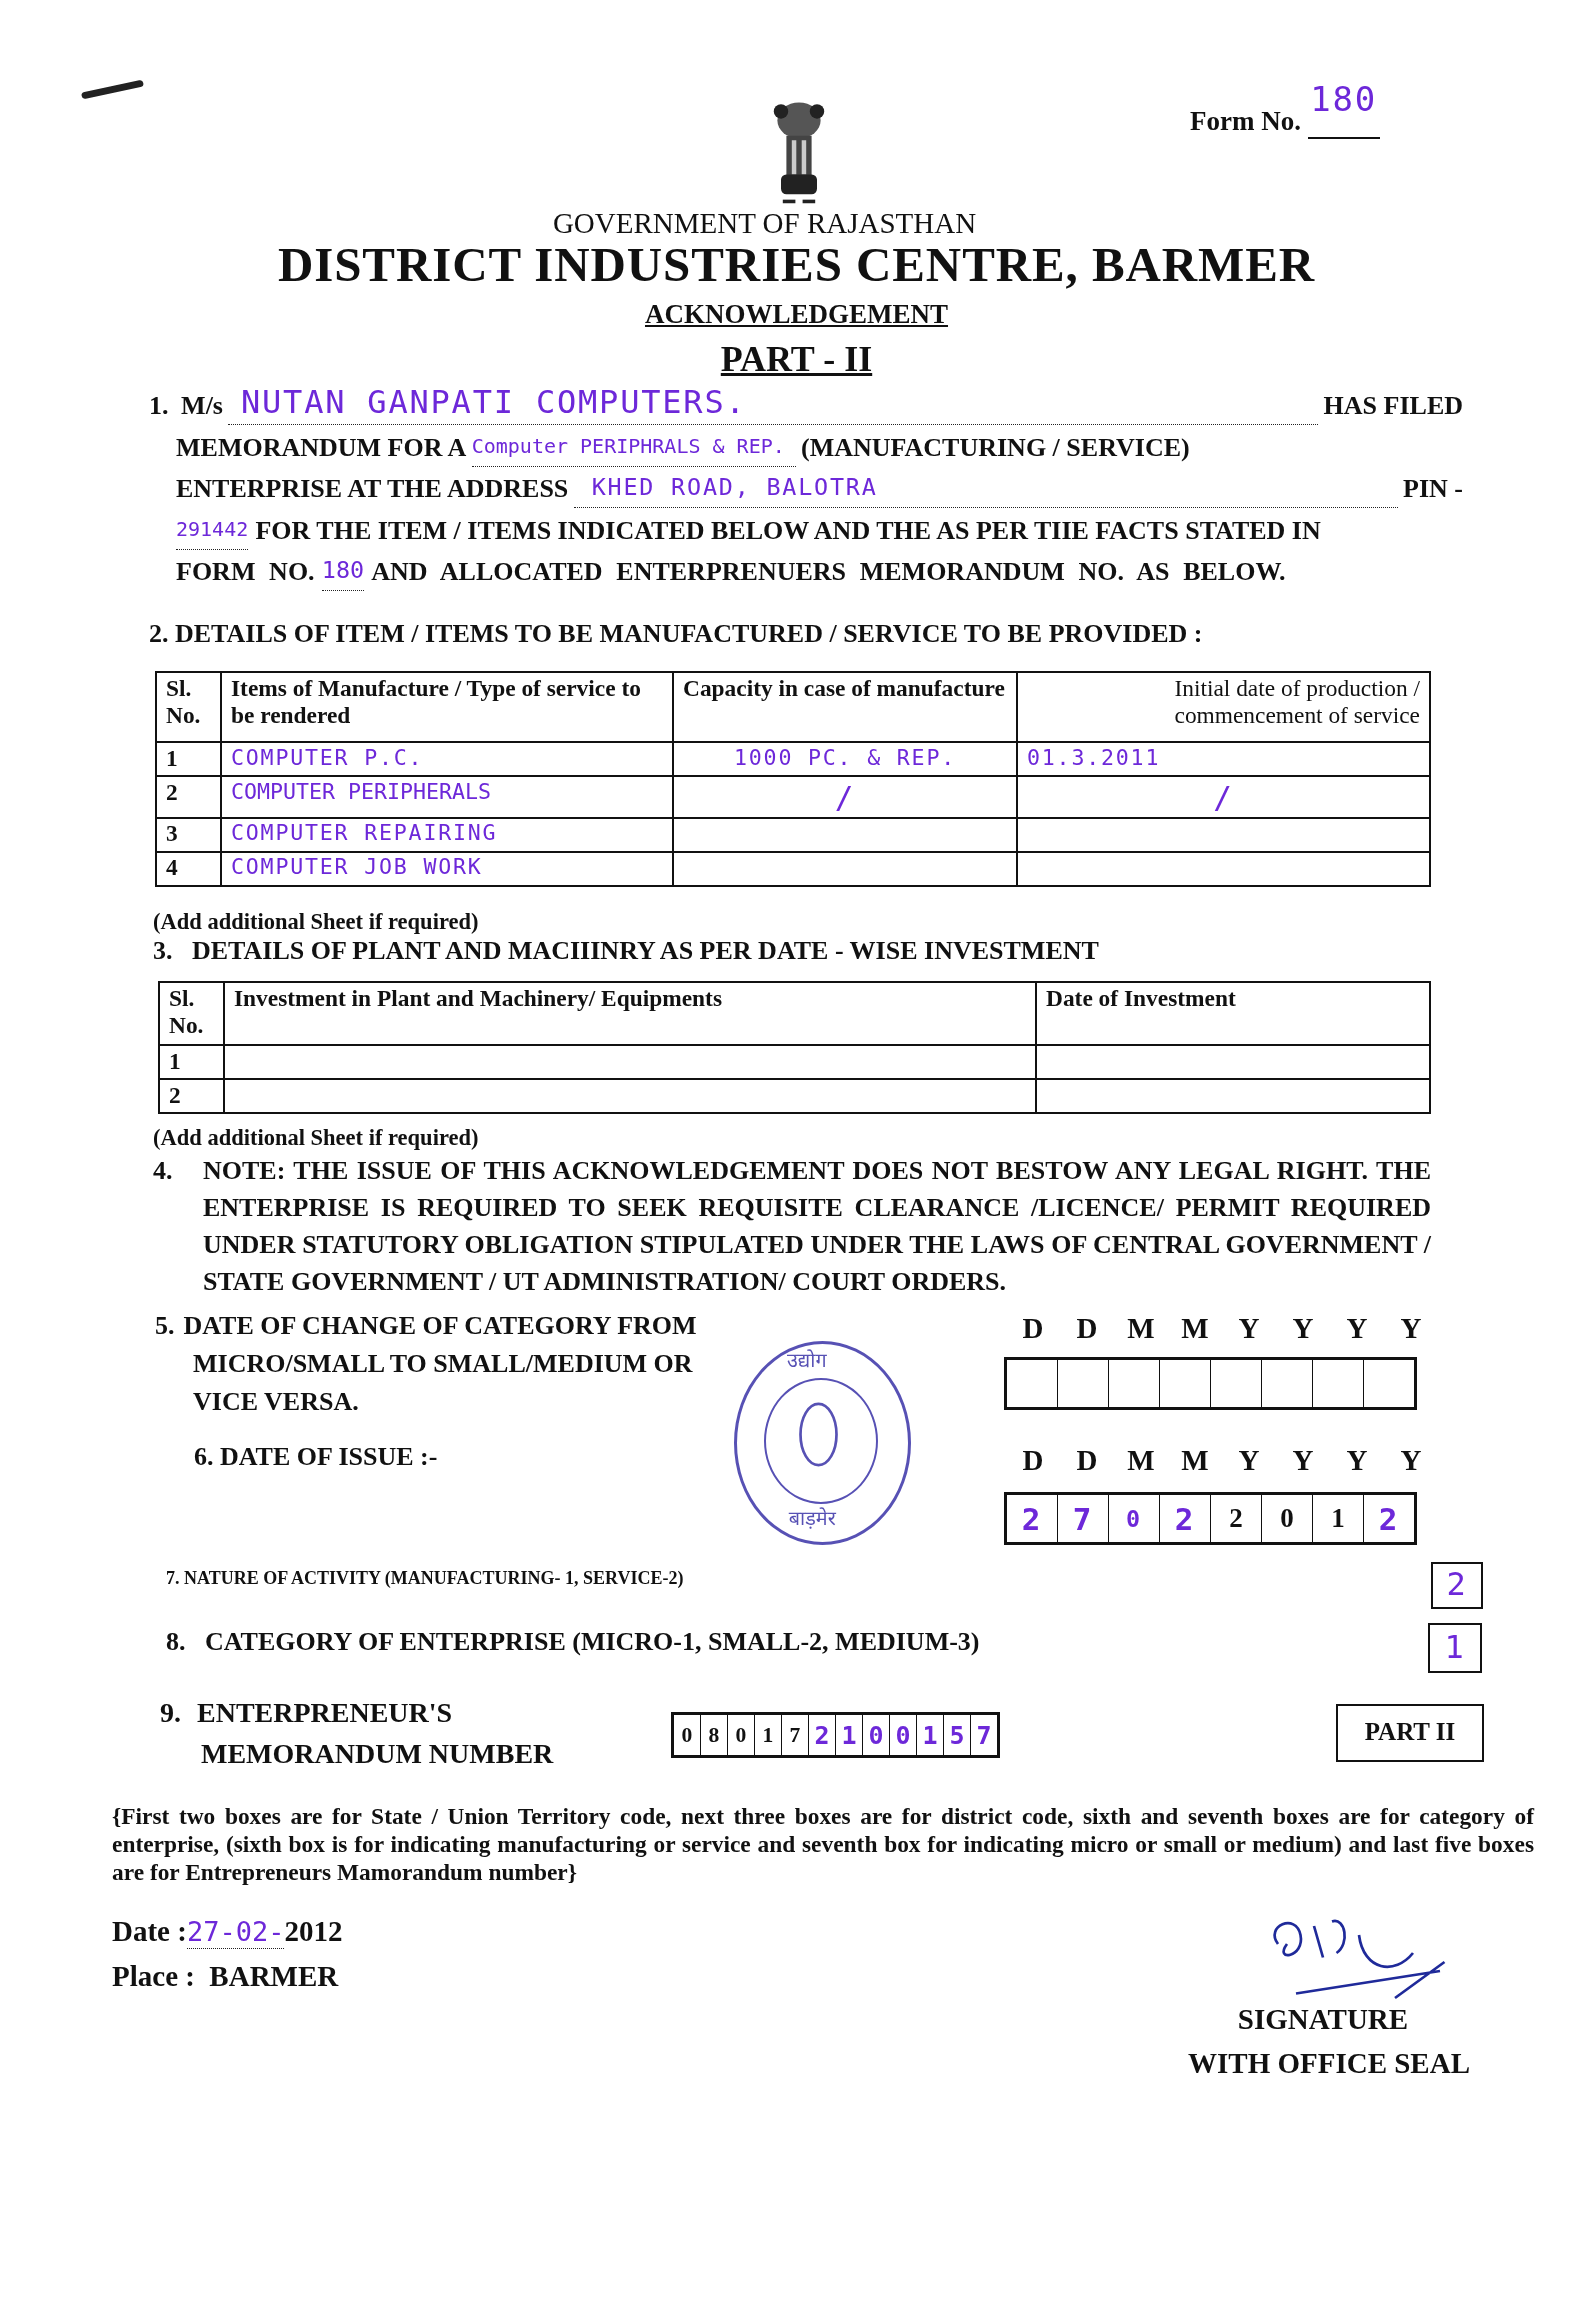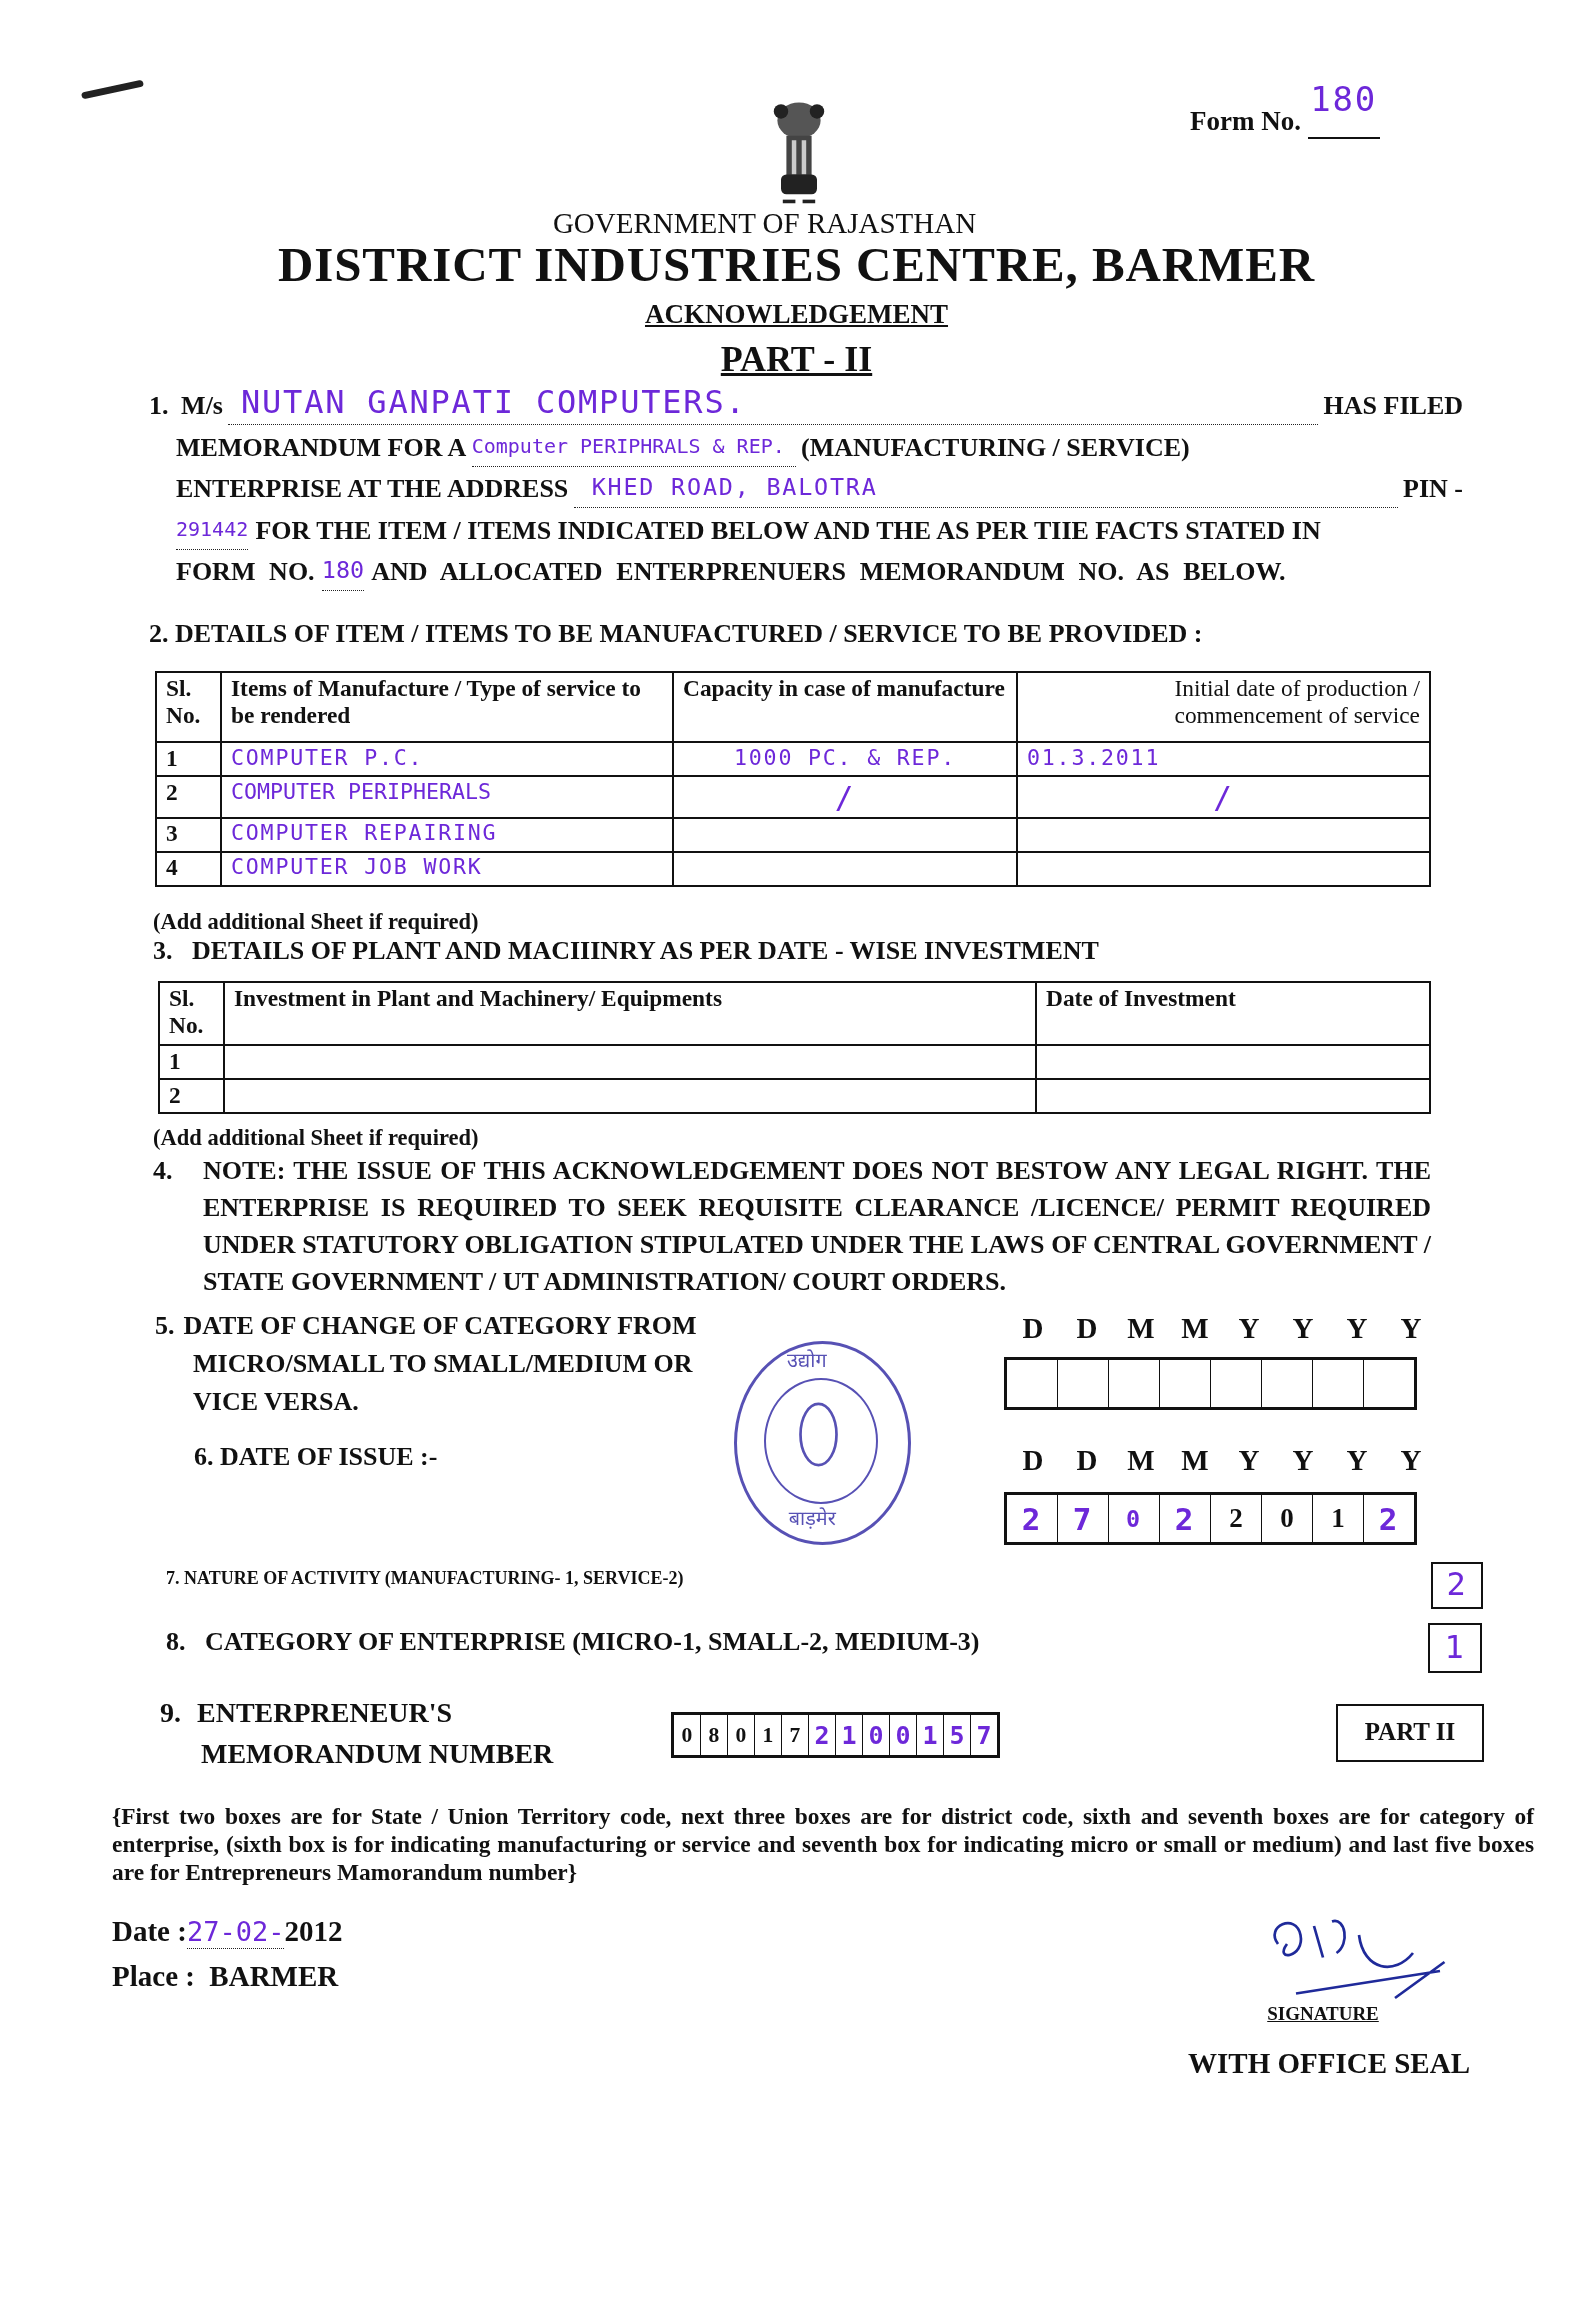--- a/index.html
+++ b/index.html
@@ -243,15 +243,15 @@
   <span>Place :</span>
   <span style="margin-left:7.2px;">BARMER</span>
 </div>
 
 <div class="abs" style="left:1260px;top:1908px;width:207px;height:99px;">
   <svg width="207" height="99" viewBox="0 0 230 110">
     <path d="M20 40 C 5 20, 40 5, 45 30 C 50 55, 15 60, 30 40 M60 20 L70 55 M80 15 C 95 10, 100 40, 85 50 M110 30 C 115 70, 150 75, 170 50" stroke="#1f2a9a" stroke-width="3" fill="none"></path>
     <path d="M40 95 L200 70 M150 100 L205 60" stroke="#1f2a9a" stroke-width="3" fill="none"></path>
   </svg>
 </div>
-<div class="abs bold" style="left:1197px;top:2003px;width:252px;text-align:center;font-size:19px;text-decoration:underline;">SIGNATURE</div>
+<div class="abs bold" style="left:1197px;top:2003px;width:252px;text-align:center;font-size:29px;">SIGNATURE</div>
 <div class="abs bold" style="left:1149px;top:2047px;width:360px;text-align:center;font-size:29px;">WITH OFFICE SEAL</div>
 
 
 </body></html>

